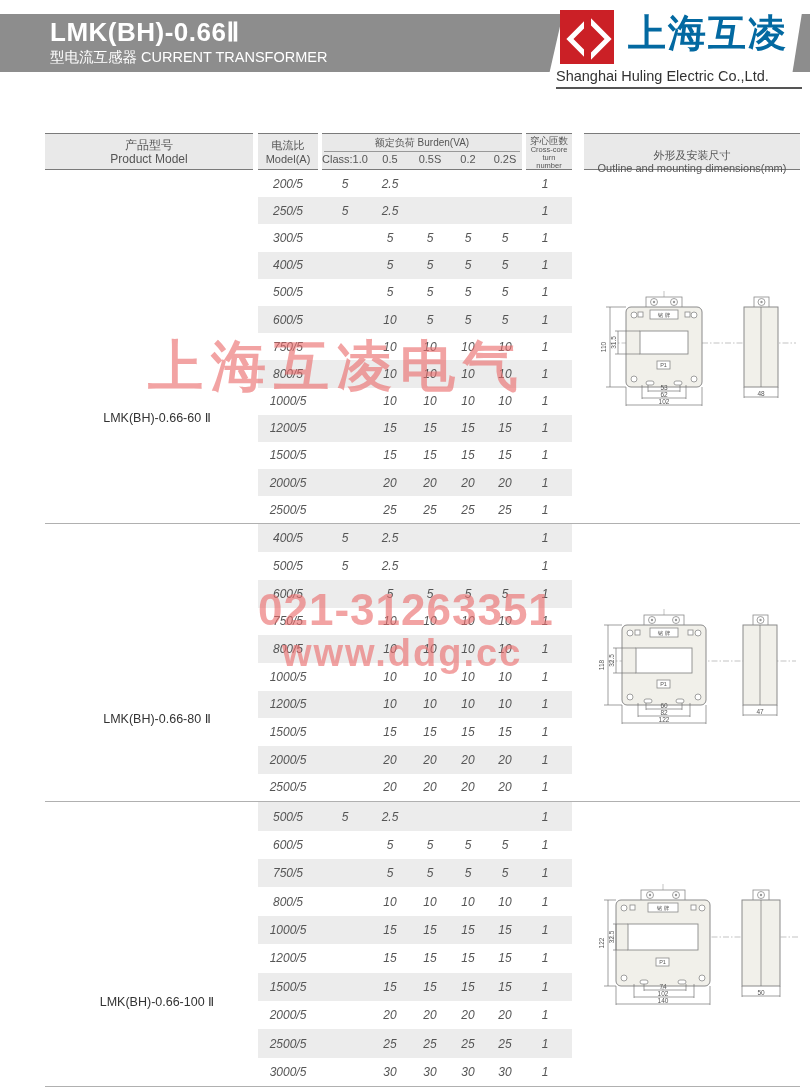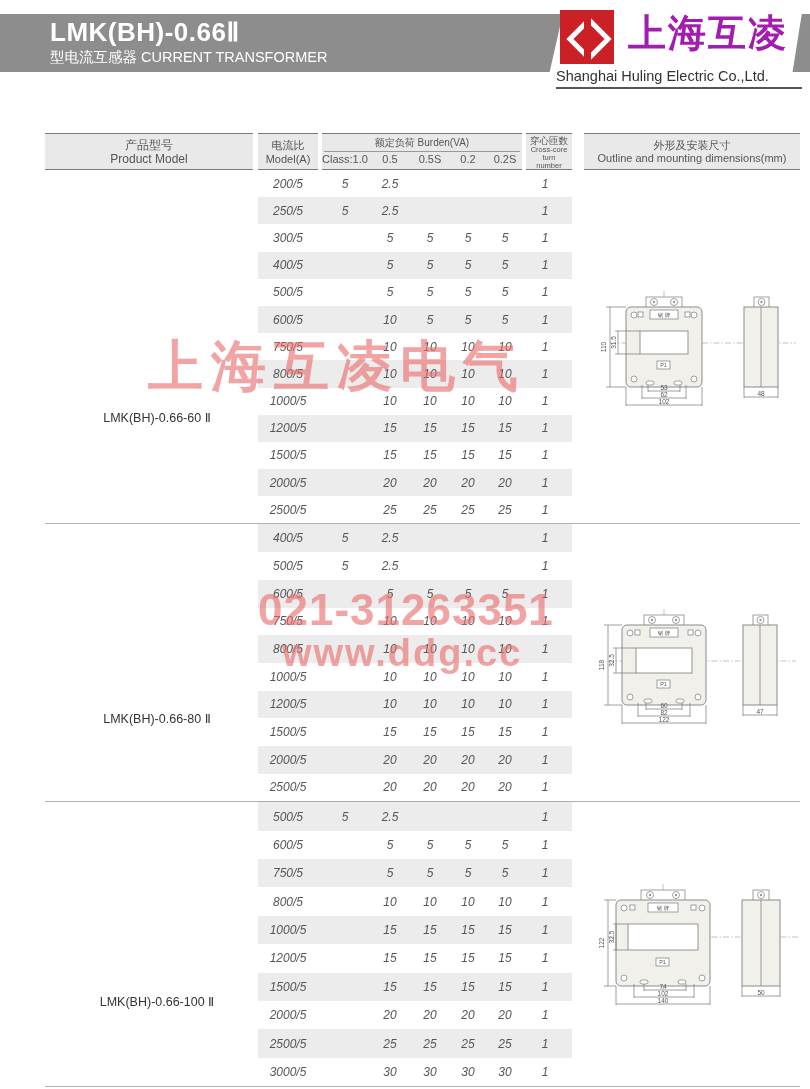--- a/index.html
+++ b/index.html
@@ -9,41 +9,41 @@
   
   .banner{position:absolute;left:0;top:14px;width:810px;height:58px;background:#8d8d8d;}
   .banner-title{position:absolute;left:50px;top:17px;color:#fff;font-size:26px;font-weight:bold;letter-spacing:.5px;}
   .banner-sub{position:absolute;left:50px;top:48px;color:#fff;font-size:14.5px;}
   .logo-plate{position:absolute;top:0;right:6px;width:258px;height:88px;background:#fff;
               clip-path:polygon(20px 0,100% 0,calc(100% - 14px) 100%,0 100%);}
   .logo-box{position:absolute;left:556px;top:8px;width:246px;height:80px;}
   .logo-mark{position:absolute;left:4px;top:2px;width:54px;height:54px;background:#cb2026;}
   .logo-diamond{position:absolute;left:13px;top:13px;width:22px;height:22px;border:5px solid #fff;transform:rotate(45deg);}
   .logo-split{position:absolute;left:24px;top:2px;width:7px;height:50px;background:#cb2026;}
-  .logo-cn{position:absolute;left:72px;top:0px;font-size:38px;color:#a21caf;font-weight:600;letter-spacing:2px;white-space:nowrap;}
+  .logo-cn{position:absolute;left:72px;top:0px;font-size:38px;color:#0369a1;font-weight:600;letter-spacing:2px;white-space:nowrap;}
   .logo-en{position:absolute;left:0;top:60px;width:246px;font-size:14.5px;color:#333;
            border-bottom:2px solid #555;padding-bottom:3px;white-space:nowrap;}
 
   
   .table{position:absolute;left:45px;top:133px;width:755px;}
   .thead{position:relative;height:37px;}
   .hbox{position:absolute;top:0;height:37px;background:#e9e9e9;border-top:1px solid #7a7a7a;
         border-bottom:1px solid #7a7a7a;box-sizing:border-box;color:#555;text-align:center;}
   .h-model{left:0;width:208px;font-size:12px;padding-top:4px;line-height:14px;}
   .h-ratio{left:213px;width:60px;font-size:11px;padding-top:4px;line-height:14px;}
   .h-burden{left:277px;width:200px;}
   .h-burden-top{position:absolute;left:2px;top:0;width:196px;height:17px;font-size:10px;line-height:18px;
                 border-bottom:1px solid #999;}
   .h-class{position:absolute;top:17px;height:19px;line-height:19px;font-size:11px;text-align:center;color:#555;z-index:2;}
   .hc-10{left:275px;width:50px;} .hc-05{left:320px;width:50px;} .hc-05s{left:360px;width:50px;}
   .hc-02{left:398px;width:50px;} .hc-02s{left:435px;width:50px;}
   .h-turn{left:481px;width:46px;padding-top:2px;}
   .h-turn .cjk{font-size:9.5px;line-height:10px;}
   .h-turn .en{font-size:7.5px;line-height:8px;}
-  .h-outline{left:539px;width:216px;font-size:11px;padding-top:5px;line-height:13px;}
+  .h-outline{left:539px;width:216px;font-size:11px;padding-top:15px;line-height:13px;}
 
   .sec{position:relative;}
   .sec + .sec{border-top:1px solid #b0b0b0;}
   .sec-2{border-bottom:1px solid #b0b0b0;}
   .trow{position:relative;font-style:italic;}
   .sec-0 .trow{height:27.2px;} .sec-1 .trow{height:27.7px;} .sec-2 .trow{height:28.4px;}
   .stripe{position:absolute;left:213px;top:0;width:314px;height:100%;}
   .trow.striped .stripe{background:#ececec;}
   .cell{position:absolute;top:0;height:100%;display:flex;align-items:center;justify-content:center;
         font-size:12px;color:#555;}

